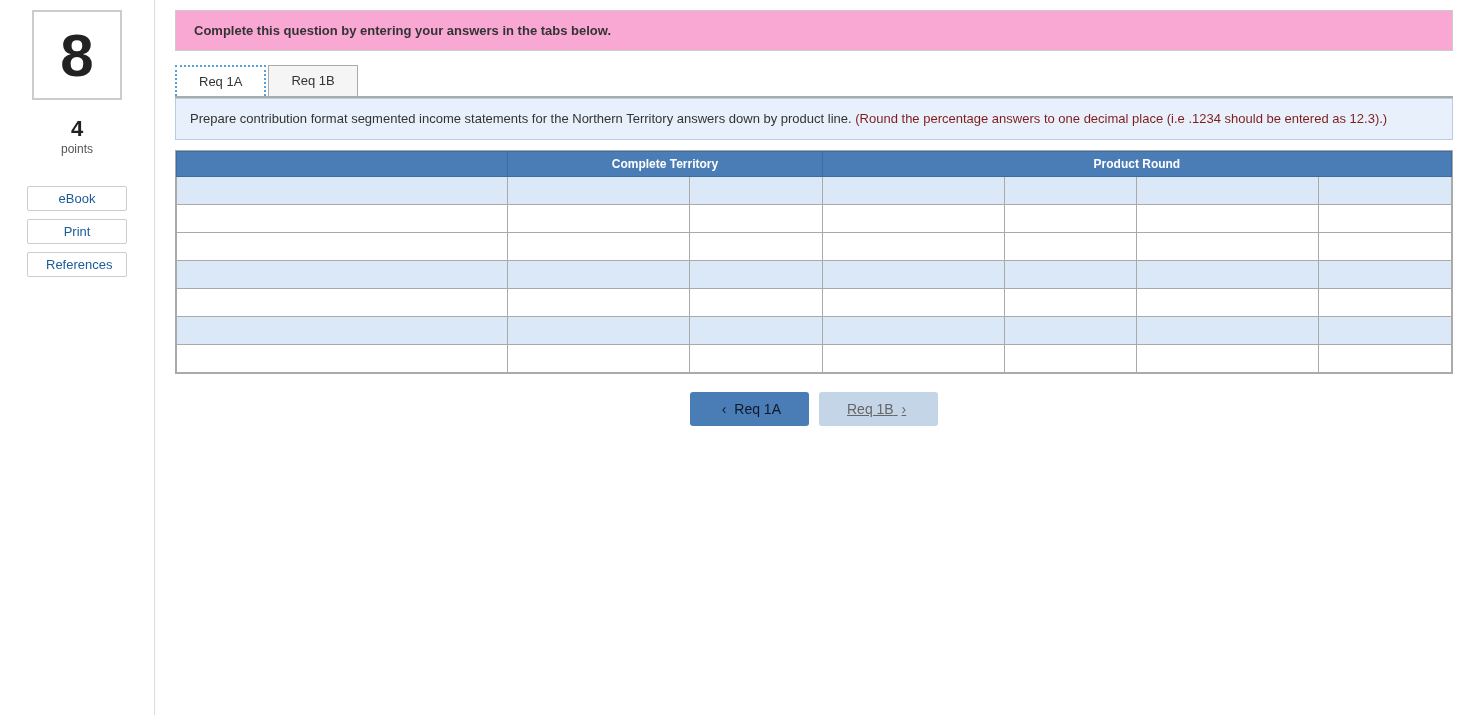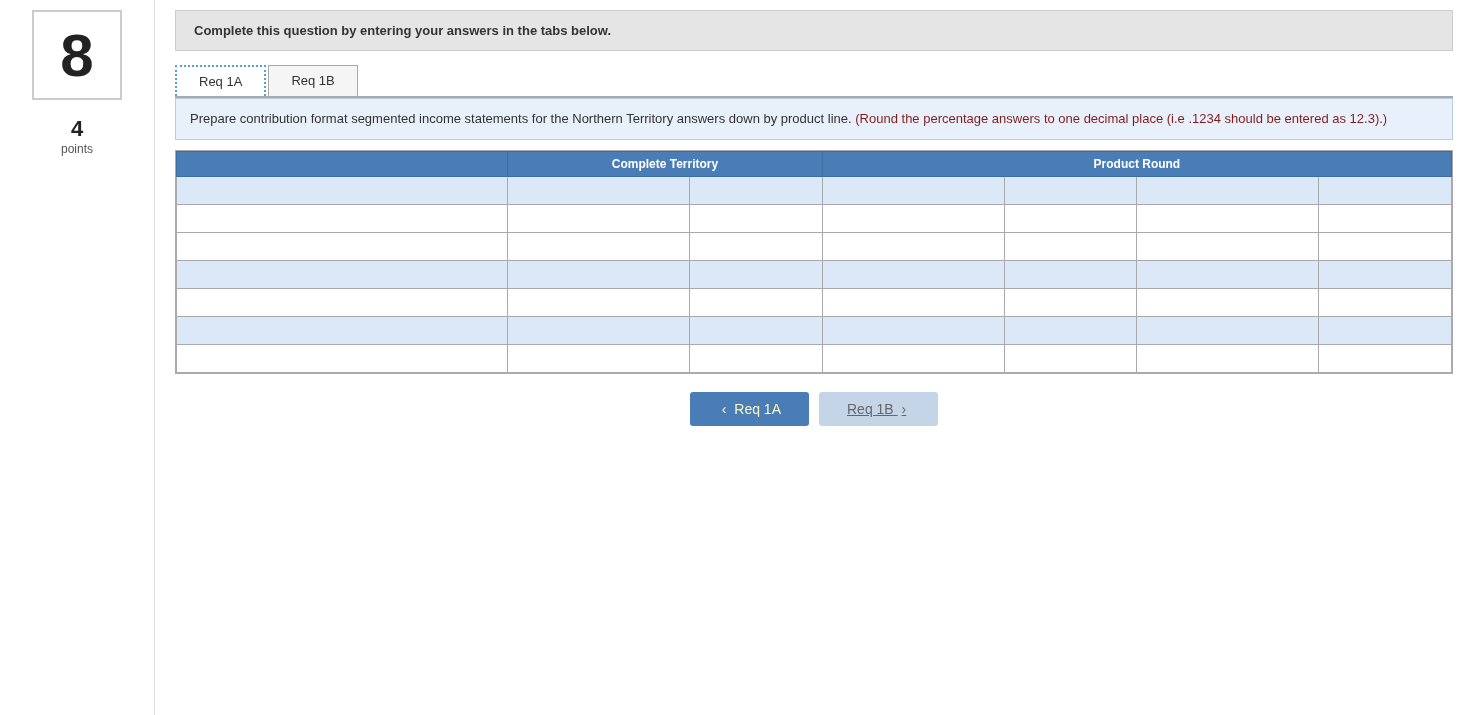--- a/index.html
+++ b/index.html
@@ -59,21 +59,21 @@
     }
 
     
     .main-content {
       flex: 1;
       padding: 10px 20px 20px 20px;
     }
 
     
     .instruction-banner {
-      background: #e5e5e5;
+      background: #f9a8d4;
       border: 1px solid #ccc;
       padding: 12px 18px;
       font-size: 13px;
       font-weight: bold;
       margin-bottom: 14px;
     }
 
     
     .tabs-container {
       display: flex;
@@ -196,21 +196,21 @@
     .nav-btn {
       padding: 9px 28px;
       font-size: 14px;
       border: none;
       cursor: pointer;
       border-radius: 3px;
       font-weight: normal;
     }
     .nav-btn.active-btn {
       background: #4a7db5;
-      color: #fef9c3;
+      color: #0f172a;
     }
     .nav-btn.inactive-btn {
       background: #c5d5e8;
       color: #666;
       cursor: default;
       text-decoration: underline;
     }
     .nav-btn .arrow {
       margin: 0 4px;
     }
@@ -219,20 +219,25 @@
 <body>
 
 <div class="page-wrapper">
 
   <div class="sidebar">
     <div class="question-number-box">
       <span>8</span>
     </div>
     <div class="points-label">4</div>
     <div class="points-text">points</div>
+    <div class="sidebar-links">
+      <a class="sidebar-link" href="#">eBook</a>
+      <a class="sidebar-link" href="#">Print</a>
+      <a class="sidebar-link" href="#">References</a>
+    </div>
   </div>
 
   <div class="main-content">
 
     <div class="instruction-banner">
       <span>Complete this question by entering your answers in the tabs below.</span>
     </div>
 
     <div class="tabs-container">
       <div class="tab active">

